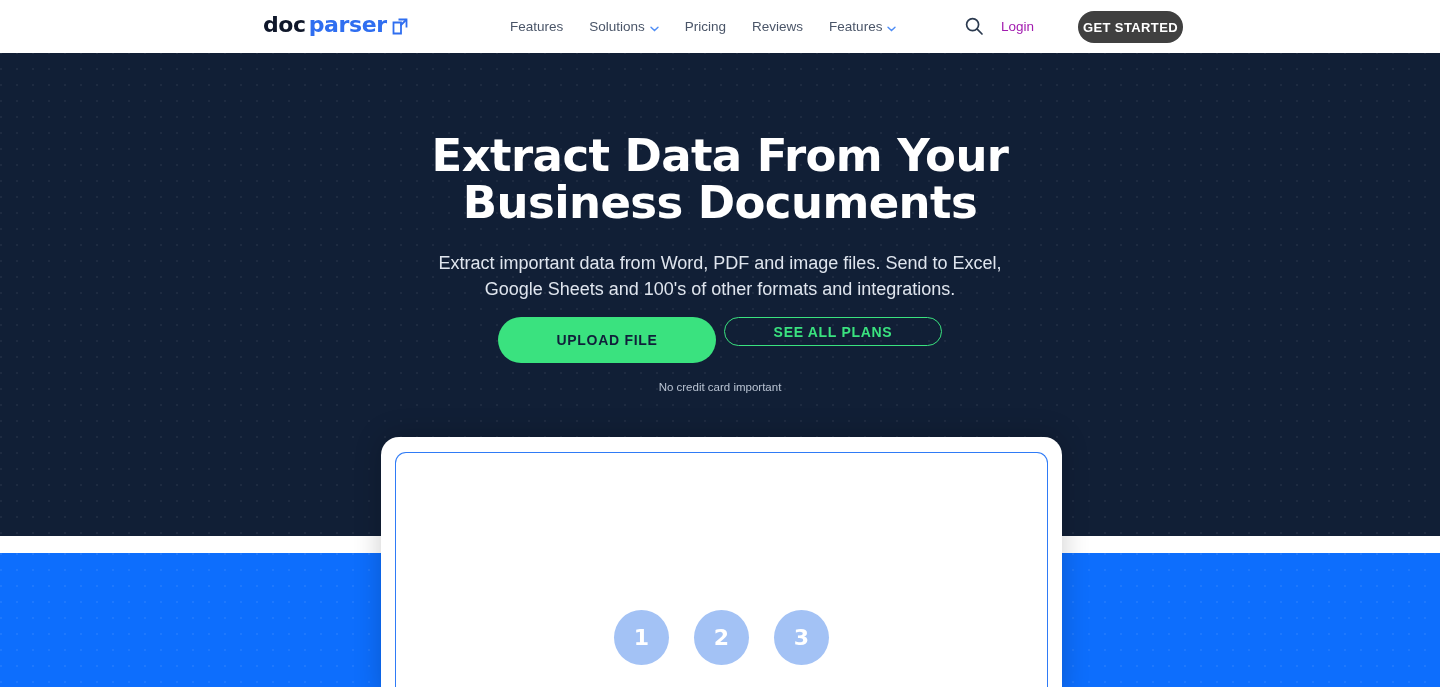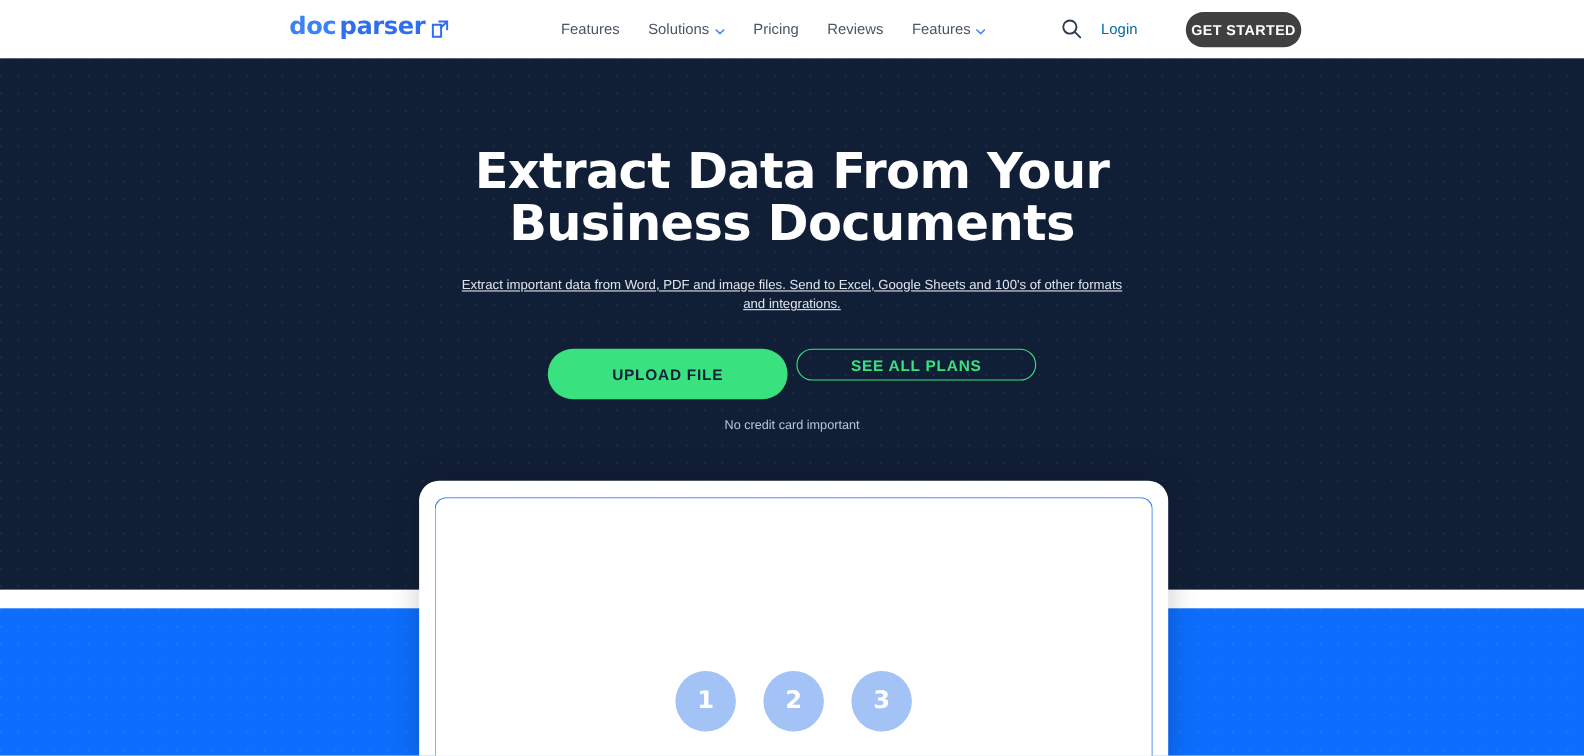--- a/index.html
+++ b/index.html
@@ -41,21 +41,21 @@
     cursor: pointer;
     user-select: none;
   }
   .logo-text {
     font-size: 22px;
     font-weight: 700;
     letter-spacing: -0.4px;
     line-height: 1;
     font-family: "DejaVu Sans", sans-serif;
   }
-  .logo-doc { color: #3b82f6; }
+  .logo-doc { color: #0f172a; }
   .logo-parser { color: #2f6ef0; }
   .logo-mark {
     display: inline-block;
     width: 16px;
     height: 17px;
     margin-left: 2px;
     margin-bottom: 1px;
   }
 
   .nav {
@@ -88,21 +88,21 @@
     top: 16px;
     width: 20px;
     height: 20px;
     cursor: pointer;
   }
   .login-link {
     position: absolute;
     left: 1001px;
     top: 19px;
     font-size: 13.5px;
-    color: #0369a1;
+    color: #a21caf;
     cursor: pointer;
   }
   .cta-header {
     position: absolute;
     left: 1078px;
     top: 11px;
     width: 105px;
     height: 32px;
     border-radius: 16px;
     background: #404040;
@@ -147,23 +147,22 @@
   .hero-title .line { display: block; }
 
   .hero-sub {
     position: absolute;
     top: 215px;
     left: 50%;
     transform: translateX(-50%);
     width: 612px;
     text-align: center;
     color: #dfe5ee;
-    font-size: 12px;
+    font-size: 18px;
     line-height: 1.42;
-    text-decoration: underline;
   }
 
   .hero-buttons {
     position: absolute;
     top: 281px;
     left: 0;
     width: 1440px;
     display: flex;
     justify-content: center;
     gap: 8px;

